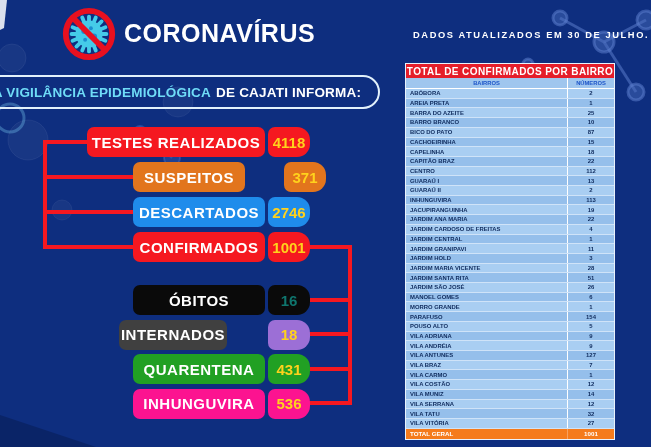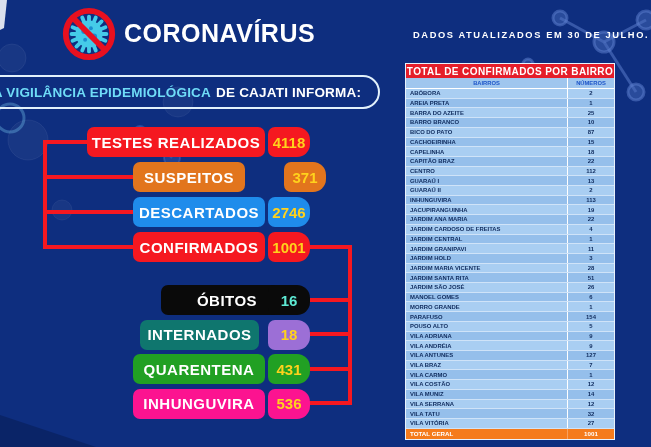--- a/index.html
+++ b/index.html
@@ -156,23 +156,23 @@
 
   <div id="stats">
       <div class="stat-label" style="left: 87px; top: 127px; width: 178px; background: rgb(245, 24, 32);">TESTES REALIZADOS</div>
       <div class="stat-value" style="left: 268px; top: 127px; background: rgb(245, 24, 32); color: rgb(255, 210, 28);">4118</div>
       <div class="stat-label" style="left: 133px; top: 162px; width: 112px; background: rgb(226, 117, 29);">SUSPEITOS</div>
       <div class="stat-value" style="left: 268px; top: 162px; background: rgb(226, 117, 29); color: rgb(255, 210, 28); margin-left: 16px;">371</div>
       <div class="stat-label" style="left: 133px; top: 197px; width: 132px; background: rgb(31, 140, 235);">DESCARTADOS</div>
       <div class="stat-value" style="left: 268px; top: 197px; background: rgb(31, 140, 235); color: rgb(255, 210, 28);">2746</div>
       <div class="stat-label" style="left: 133px; top: 232px; width: 132px; background: rgb(245, 24, 32);">CONFIRMADOS</div>
       <div class="stat-value" style="left: 268px; top: 232px; background: rgb(245, 24, 32); color: rgb(255, 210, 28);">1001</div>
-      <div class="stat-label" style="left: 133px; top: 285px; width: 132px; background: rgb(10, 10, 10); margin-left: 28px;">ÓBITOS</div>
-      <div class="stat-value" style="left: 268px; top: 285px; background: rgb(10, 10, 10); color: #5eead4;">16</div>
-      <div class="stat-label" style="left: 140px; top: 319.5px; width: 119px; background: #0f766e;">INTERNADOS</div>
+      <div class="stat-label" style="left: 133px; top: 285px; width: 132px; background: rgb(10, 10, 10);">ÓBITOS</div>
+      <div class="stat-value" style="left: 268px; top: 285px; background: rgb(10, 10, 10); color: #0f766e;">16</div>
+      <div class="stat-label" style="left: 119px; top: 319.5px; width: 108px; background: #404040;">INTERNADOS</div>
       <div class="stat-value" style="left: 268px; top: 319.5px; background: rgb(156, 111, 214); color: rgb(255, 210, 28);">18</div>
       <div class="stat-label" style="left: 133px; top: 354px; width: 132px; background: rgb(33, 160, 35);">QUARENTENA</div>
       <div class="stat-value" style="left: 268px; top: 354px; background: rgb(33, 160, 35); color: rgb(255, 210, 28);">431</div>
       <div class="stat-label" style="left: 133px; top: 388.5px; width: 132px; background: rgb(252, 19, 144);">INHUNGUVIRA</div>
       <div class="stat-value" style="left: 268px; top: 388.5px; background: rgb(252, 19, 144); color: rgb(255, 210, 28);">536</div>
     </div>
 
   <div class="btable">
     <div class="btable-title">TOTAL DE CONFIRMADOS POR BAIRRO</div>
     <div class="btable-colhead">

